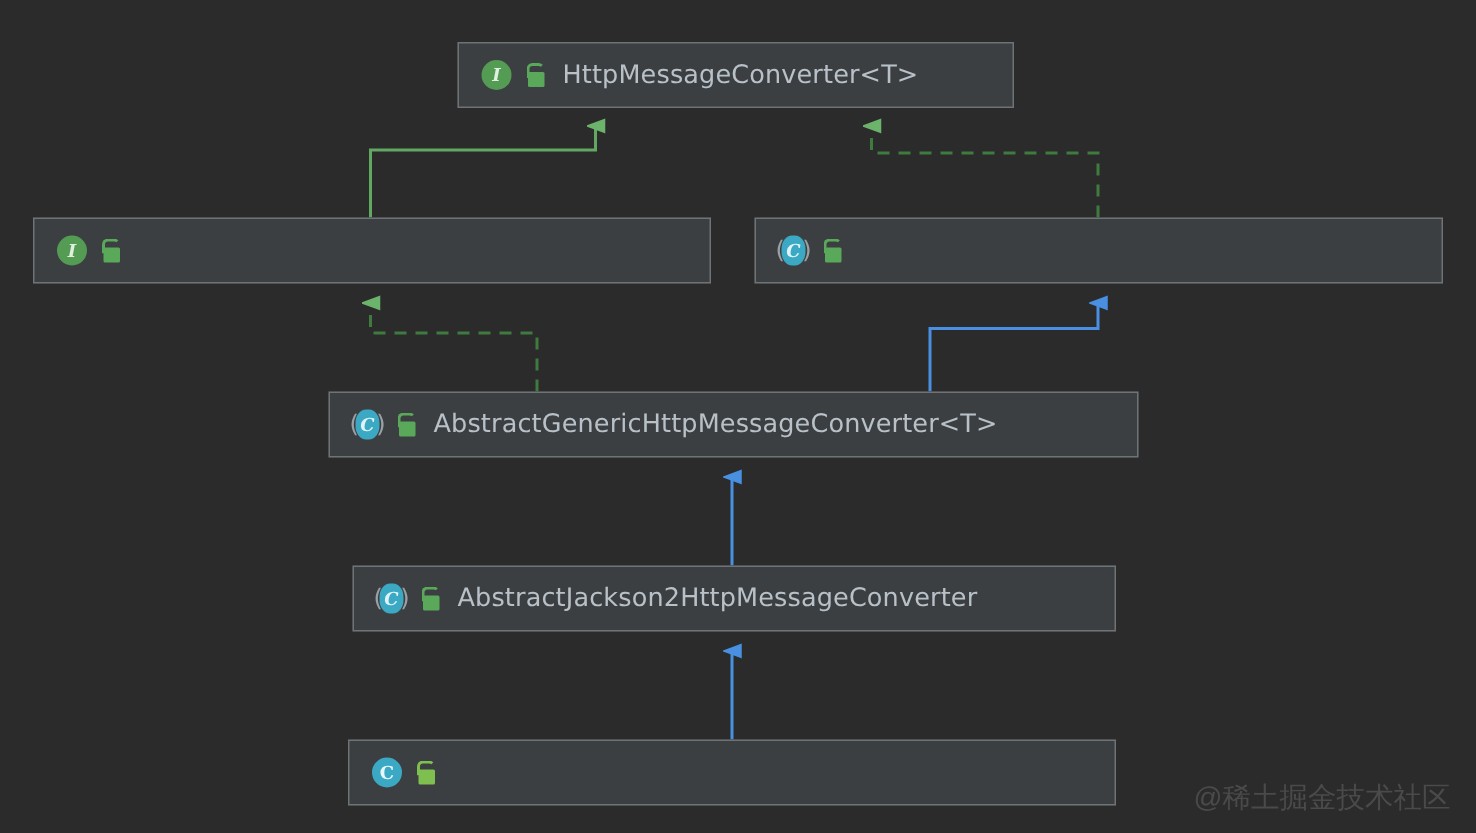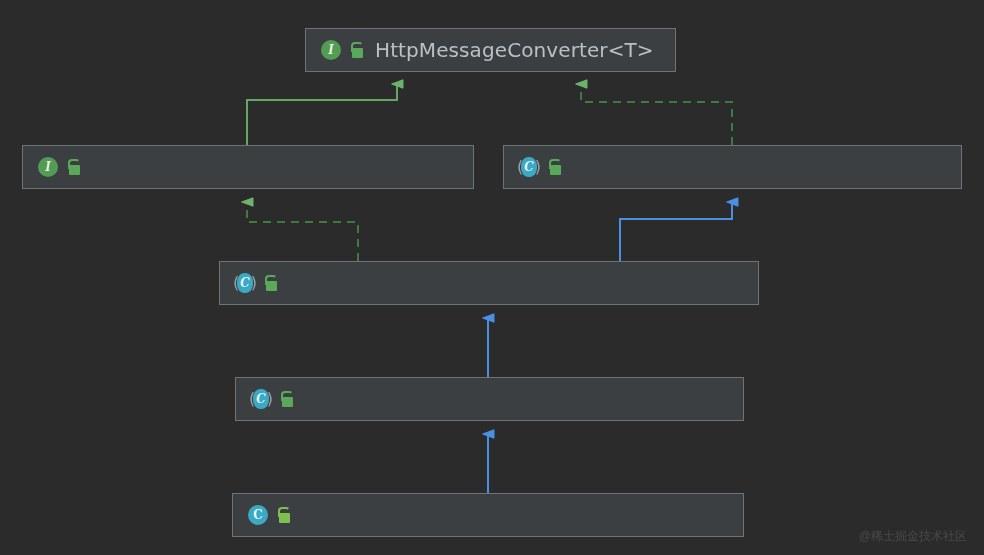--- a/index.html
+++ b/index.html
@@ -32,21 +32,21 @@
     background: #3c3f41;
     border: 1px solid #6e7375;
     display: flex;
     align-items: center;
     padding: 0 14px;
     white-space: nowrap;
     z-index: 3;
   }
   .node-label {
     color: #b8c0c8;
-    font-size: 20px;
+    font-size: 17px;
     letter-spacing: 0.1px;
     margin-left: 11px;
     font-family: "DejaVu Sans", sans-serif;
   }
 
   
   .type-icon {
     position: relative;
     width: 22px;
     height: 22px;
@@ -124,21 +124,21 @@
     border-radius: 1px;
   }
   .icon-class ~ .lock-icon .shackle { border-color: #7fbf4f; border-right-color: transparent; border-bottom: none; }
   .icon-class ~ .lock-icon .body { background: #7fbf4f; }
 
   .watermark {
     position: absolute;
     right: 17px;
     bottom: 10px;
     color: #4a4a4a;
-    font-size: 12px;
+    font-size: 19px;
     font-family: Liberation Sans, sans-serif;
     z-index: 2;
     user-select: none;
     margin-left: 12px;
   }
 </style>
 </head>
 <body>
 
 <div id="canvas">
@@ -214,32 +214,34 @@
   <div class="node" style="left:219px; top:261px; width:540px; height:44px;">
     <span class="type-icon icon-abstract">
       <span class="paren paren-l">(</span>
       <span class="disc">C</span>
       <span class="paren paren-r">)</span>
     </span>
     <span class="lock-icon">
       <span class="shackle"></span>
         <span class="body"></span>
     </span>
+    <span class="node-label">AbstractGenericHttpMessageConverter&lt;T&gt;</span>
   </div>
 
   <div class="node" style="left:235px; top:377px; width:509px; height:44px;">
     <span class="type-icon icon-abstract">
       <span class="paren paren-l">(</span>
       <span class="disc">C</span>
       <span class="paren paren-r">)</span>
     </span>
     <span class="lock-icon">
       <span class="shackle"></span>
         <span class="body"></span>
     </span>
+    <span class="node-label">AbstractJackson2HttpMessageConverter</span>
   </div>
 
   <div class="node" style="left:232px; top:493px; width:512px; height:44px;">
     <span class="type-icon icon-class">
       <span class="disc">C</span>
     </span>
     <span class="lock-icon">
       <span class="shackle"></span>
         <span class="body"></span>
     </span>

